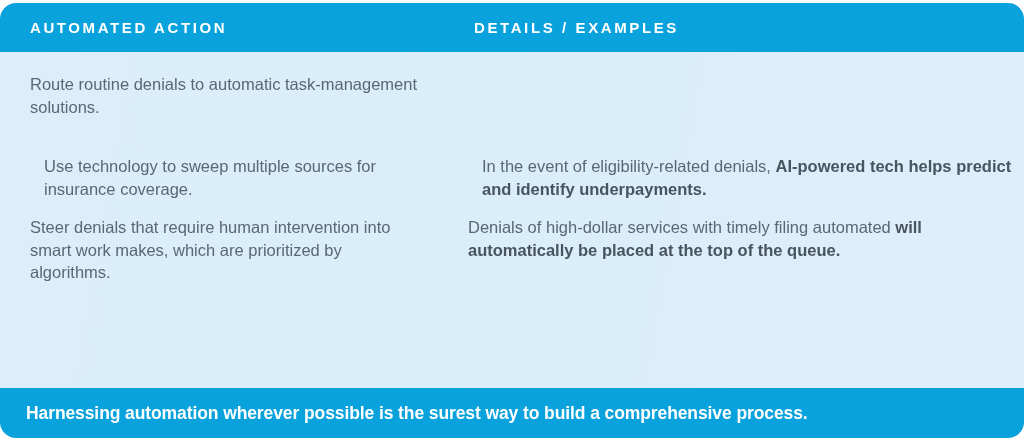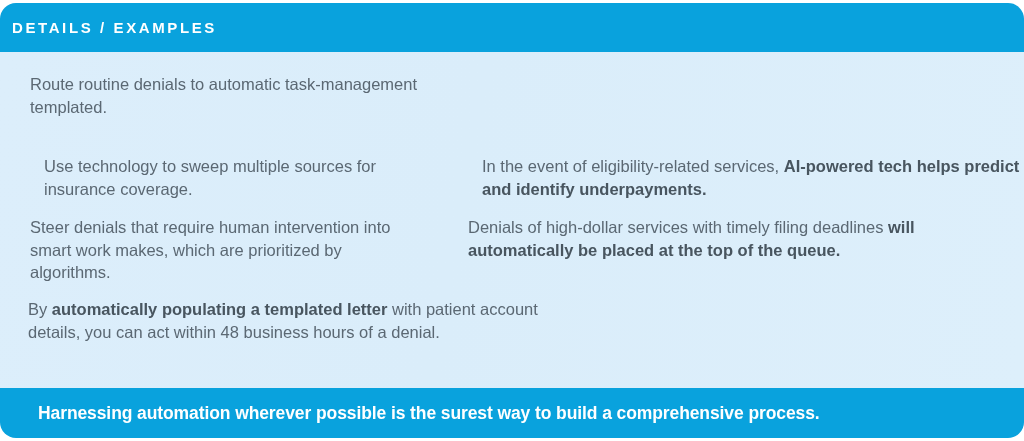--- a/index.html
+++ b/index.html
@@ -37,21 +37,21 @@
   }
   .header-cell {
     color: #ffffff;
     font-size: 15px;
     font-weight: bold;
     letter-spacing: 2.6px;
     text-transform: uppercase;
     white-space: nowrap;
   }
   .header-cell.left  { margin-left: 30px; width: 440px; }
-  .header-cell.right { margin-left: 12px; }
+  .header-cell.right { margin-left: 4px; }
 
   
   .body-area {
     position: absolute;
     left: 0;
     top: 52px;
     width: 1024px;
     height: 336px;
     background: linear-gradient(100deg, #dceefb 0%, #daedfa 45%, #ddeffb 100%);
   }
@@ -109,59 +109,57 @@
     border-bottom-left-radius: 16px;
     border-bottom-right-radius: 16px;
     display: flex;
     align-items: center;
     box-sizing: border-box;
   }
   .footer-text {
     color: #ffffff;
     font-size: 17.5px;
     font-weight: bold;
-    margin-left: 38px;
+    margin-left: 26px;
     white-space: nowrap;
     letter-spacing: -0.1px;
   }
 </style>
 </head>
 <body>
 
 <div id="table-card">
 
   <div class="header-bar">
+    <div class="header-cell left">AUTOMATED ACTION</div>
     <div class="header-cell right">DETAILS / EXAMPLES</div>
   </div>
 
   <div class="body-area">
     <div class="rows">
 
       <div class="row" id="row-0">
-        <div class="cell left">Route routine denials to automatic task-management templated.</div>
+        <div class="cell left">Route routine denials to automatic task-management solutions.</div>
       </div>
 
       <div class="row" id="row-1">
         <div class="cell left">Use technology to sweep multiple sources for insurance coverage.</div>
         <div class="cell right">
-          <span>In the event of eligibility-related services, </span><b>AI-powered tech helps predict and identify underpayments.</b><span></span>
+          <span>In the event of eligibility-related denials, </span><b>AI-powered tech helps predict and identify underpayments.</b><span></span>
         </div>
       </div>
 
       <div class="row" id="row-2">
         <div class="cell left">Steer denials that require human intervention into smart work makes, which are prioritized by algorithms.</div>
         <div class="cell right">
-          <span>Denials of high-dollar services with timely filing deadlines </span><b>will automatically be placed at the top of the queue.</b><span></span>
+          <span>Denials of high-dollar services with timely filing automated </span><b>will automatically be placed at the top of the queue.</b><span></span>
         </div>
       </div>
 
       <div class="row" id="row-3">
-        <div class="cell right">
-          <span>By </span><b>automatically populating a templated letter</b><span> with patient account details, you can act within 48 business hours of a denial.</span>
-        </div>
       </div>
 
     </div>
   </div>
 
   <div class="footer-bar">
     <div class="footer-text">Harnessing automation wherever possible is the surest way to build a comprehensive process.</div>
   </div>
 
 </div>

